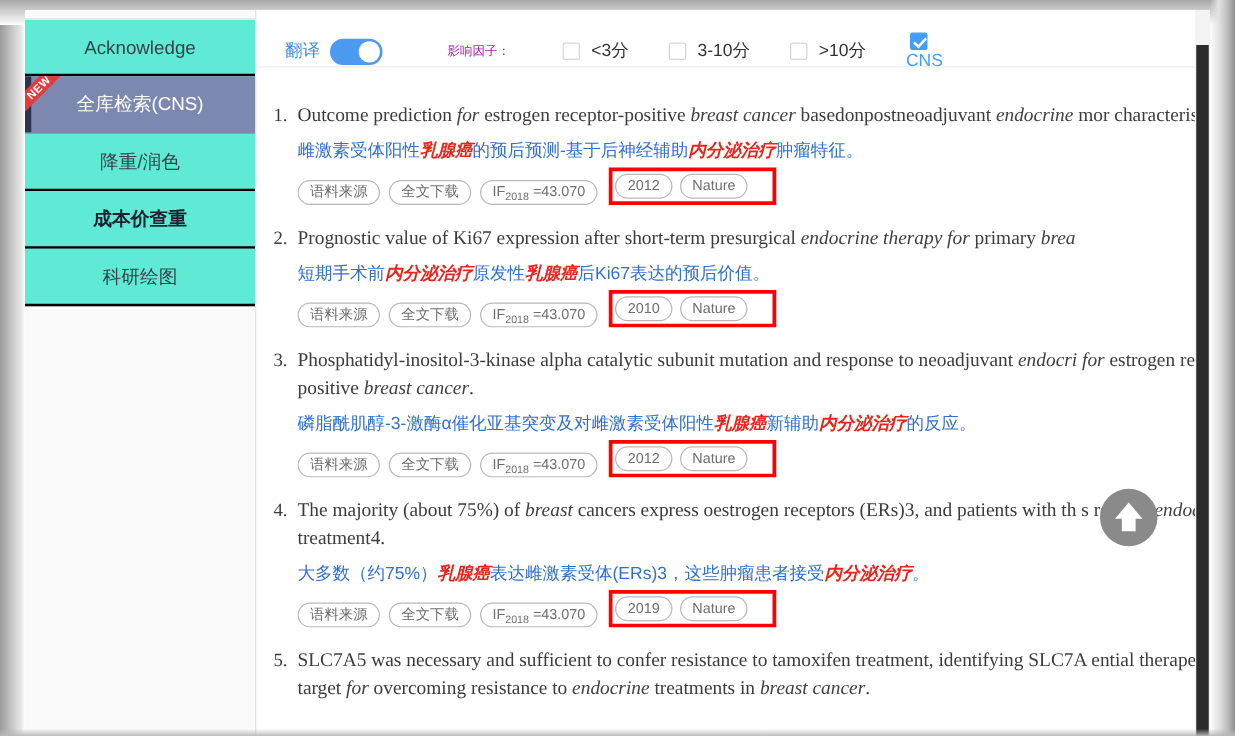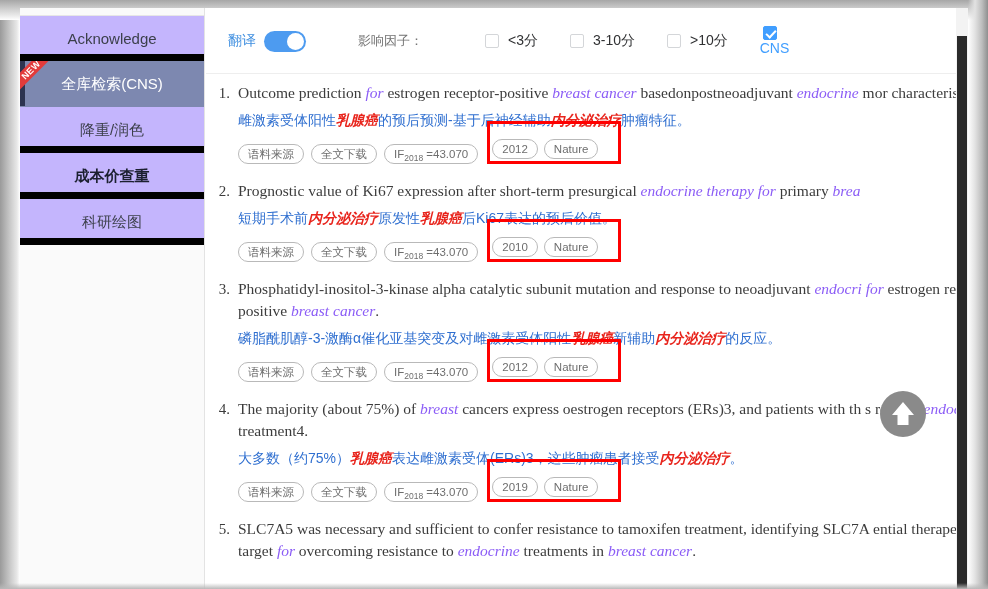--- a/index.html
+++ b/index.html
@@ -39,22 +39,22 @@
     background: #fafafa;
     border-right: 1px solid #e3e3e3;
   }
   .side-item {
     position: relative;
     height: 46px;
     line-height: 46px;
     text-align: center;
     font-size: 15px;
     color: #3b3f4a;
-    border-bottom: 7px solid #000000;
-    background: #c4b5fd;
+    border-bottom: 2px solid #000000;
+    background: #5eead4;
     cursor: pointer;
     overflow: hidden;
     white-space: nowrap;
   }
   .side-item.first { border-top: 1px solid #e6e6e6; margin-top: 7px; }
   .side-item.selected {
     background: #7d88b0;
     color: #ffffff;
     border-bottom: 1px solid #7d88b0;
   }
@@ -88,21 +88,21 @@
     left: 186px; top: 0px;
     width: 762px; height: 581px;
     background: #ffffff;
     overflow: hidden;
   }
 
   
   #toolbar {
     position: absolute;
     left: 0; top: 0;
-    width: 762px; height: 66px;
+    width: 762px; height: 46px;
     border-bottom: 1px solid #eeeeee;
     background: #ffffff;
   }
   #toolbar-inner {
     position: absolute;
     left: 22px; top: 18px;
     display: flex;
     align-items: center;
   }
   .tl-label {
@@ -119,24 +119,24 @@
     flex: none;
   }
   .switch .knob {
     position: absolute;
     right: 2px; top: 2px;
     width: 17px; height: 17px;
     border-radius: 50%;
     background: #ffffff;
   }
   .if-label {
-    font-size: 13px;
-    color: #737373;
+    font-size: 10px;
+    color: #a21caf;
     margin-left: 52px;
-    margin-right: 30px;
+    margin-right: 10px;
     font-weight: 500;
     white-space: nowrap;
   }
   .cb-group { display: flex; align-items: center; padding-left: 32px; }
   .cb-item {
     display: flex; align-items: center;
     margin-right: 32px;
     cursor: pointer;
     white-space: nowrap;
   }
@@ -196,21 +196,21 @@
   }
   .r-title {
     font-family: "Liberation Serif", serif;
     font-size: 15.5px;
     line-height: 22px;
     color: #3c3c3c;
     white-space: normal;
     width: 770px;
   }
   .r-title em, .hl {
-    color: #8b5cf6;
+    color: #404040;
     font-style: italic;
   }
   .r-zh {
     margin-top: 6px;
     font-size: 14px;
     line-height: 21px;
     color: #2f6fd0;
     width: 770px;
     white-space: nowrap;
   }
@@ -238,21 +238,21 @@
     background: #ffffff;
     white-space: nowrap;
     cursor: pointer;
     flex: none;
   }
   .tag sub { font-size: 8.5px; }
   .tag-hl-wrap {
     display: flex;
     align-items: center;
     border: 3px solid #ff0000;
-    padding: 15px 4px 2px 2px;
+    padding: 2px 4px 2px 2px;
     margin-left: 2px;
     flex: none;
   }
   .tag-hl-wrap .tag { margin-right: 6px; }
   .tag-hl-wrap .tag:last-child { margin-right: 16px; }
 
   
   #scroll-top {
     position: absolute;
     right: 42px; top: 383px;

